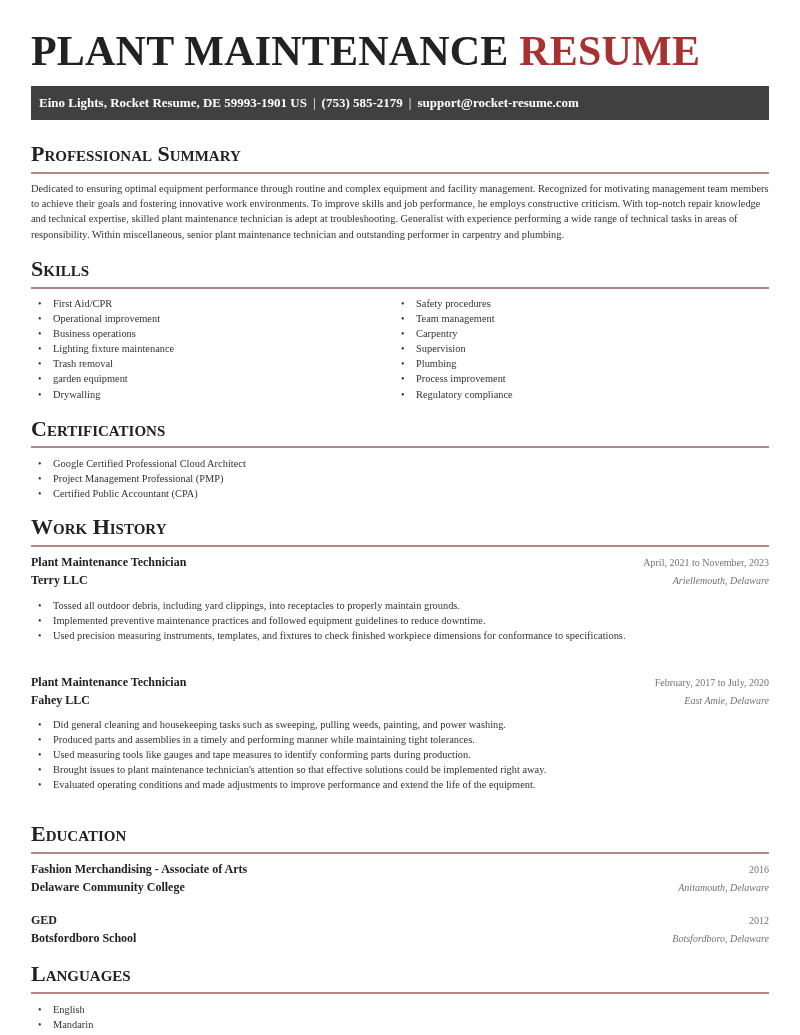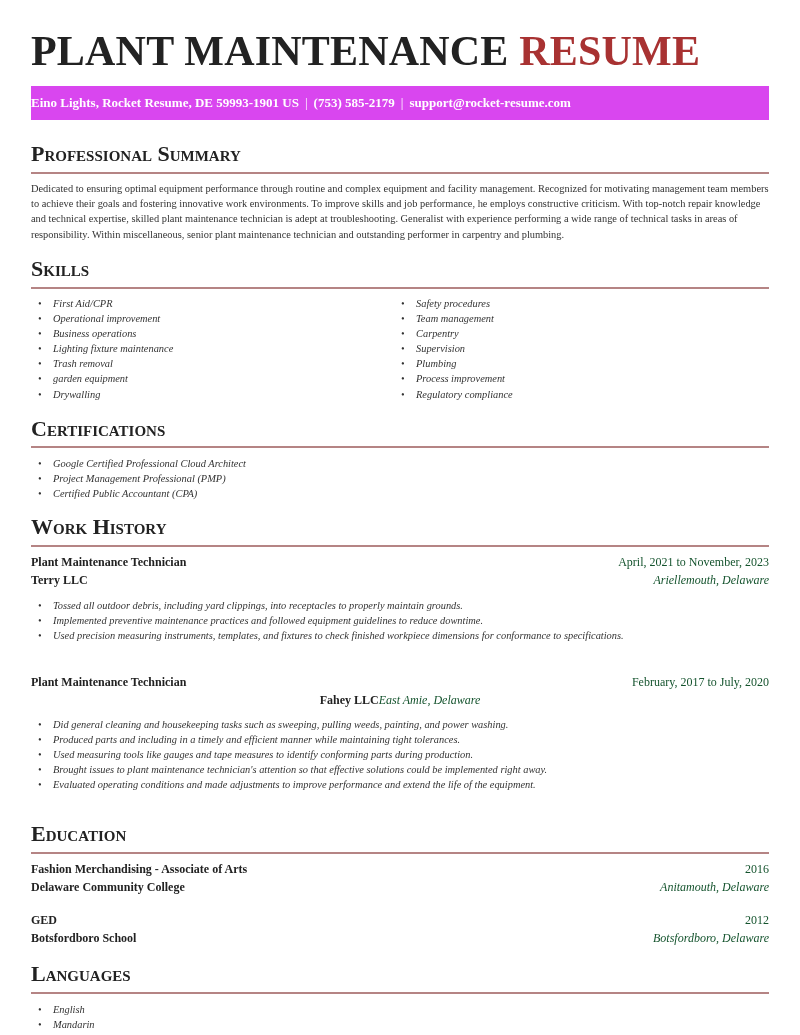--- a/index.html
+++ b/index.html
@@ -13,58 +13,58 @@
 
     .title {
       position: absolute; top: 28px; left: 0;
       font-size: 42px; font-weight: bold; line-height: 46px;
       letter-spacing: 0.2px; color: #222222; white-space: nowrap;
     }
     .title .accent { color: #a83232; }
 
     .contact-bar {
       position: absolute; top: 86px; left: 0; width: 738px; height: 34px;
-      background: #d946ef; color: #ffffff;
+      background: #404040; color: #ffffff;
       font-size: 13px; font-weight: bold;
-      padding-left: 0; line-height: 34px; white-space: nowrap;
+      padding-left: 8px; line-height: 34px; white-space: nowrap;
     }
     .contact-bar .sep { padding: 0 6px; font-weight: normal; }
 
     .section-title {
       position: absolute; left: 0;
       font-size: 22px; font-weight: bold; font-variant: small-caps;
       line-height: 26px; color: #222222; white-space: nowrap;
     }
     .rule {
       position: absolute; left: 0; width: 738px; height: 2px;
       background: #b58484;
     }
 
     .summary {
       position: absolute; left: 0; top: 181px; width: 738px;
       font-size: 10.4px; line-height: 15.2px; color: #333333;
     }
 
-    ul.bullets { list-style: none; position: absolute; font-style: italic; }
+    ul.bullets { list-style: none; position: absolute; }
     ul.bullets li {
       position: relative; padding-left: 22px;
       font-size: 10.4px; line-height: 15.1px; color: #333333; white-space: nowrap;
     }
     ul.bullets li::before {
       content: "\2022"; position: absolute; left: 7px; top: 0;
       font-size: 10px; color: #333333;
     }
 
     .row {
       position: absolute; left: 0; width: 738px; height: 18px;
       display: flex; justify-content: space-between; align-items: baseline;
       white-space: nowrap;
     }
     .row .left { font-size: 12px; font-weight: bold; color: #222222; }
-    .row .right { font-size: 12px; color: #14532d; }
+    .row .right { font-size: 10px; color: #737373; }
     .row .right.italic { font-style: italic; }
   </style>
 </head>
 <body>
 
 <div class="page">
 
   <h1 class="title">
     <span>PLANT MAINTENANCE</span>
     <span class="accent">RESUME</span>
@@ -121,27 +121,27 @@
   <ul class="bullets" style="top:598px; left:0;">
     <li>Tossed all outdoor debris, including yard clippings, into receptacles to properly maintain grounds.</li>
     <li>Implemented preventive maintenance practices and followed equipment guidelines to reduce downtime.</li>
     <li>Used precision measuring instruments, templates, and fixtures to check finished workpiece dimensions for conformance to specifications.</li>
   </ul>
 
   <div class="row" style="top:675px;">
     <span class="left">Plant Maintenance Technician</span>
     <span class="right">February, 2017 to July, 2020</span>
   </div>
-  <div class="row" style="top:693px;justify-content:center;">
+  <div class="row" style="top:693px;">
     <span class="left">Fahey LLC</span>
     <span class="right italic">East Amie, Delaware</span>
   </div>
   <ul class="bullets" style="top:717px; left:0;">
     <li>Did general cleaning and housekeeping tasks such as sweeping, pulling weeds, painting, and power washing.</li>
-    <li>Produced parts and including in a timely and efficient manner while maintaining tight tolerances.</li>
+    <li>Produced parts and assemblies in a timely and performing manner while maintaining tight tolerances.</li>
     <li>Used measuring tools like gauges and tape measures to identify conforming parts during production.</li>
     <li>Brought issues to plant maintenance technician's attention so that effective solutions could be implemented right away.</li>
     <li>Evaluated operating conditions and made adjustments to improve performance and extend the life of the equipment.</li>
   </ul>
 
   <h2 class="section-title" style="top:821px;">Education</h2>
   <div class="rule" style="top:852px;"></div>
 
   <div class="row" style="top:862px;">
     <span class="left">Fashion Merchandising - Associate of Arts</span>

